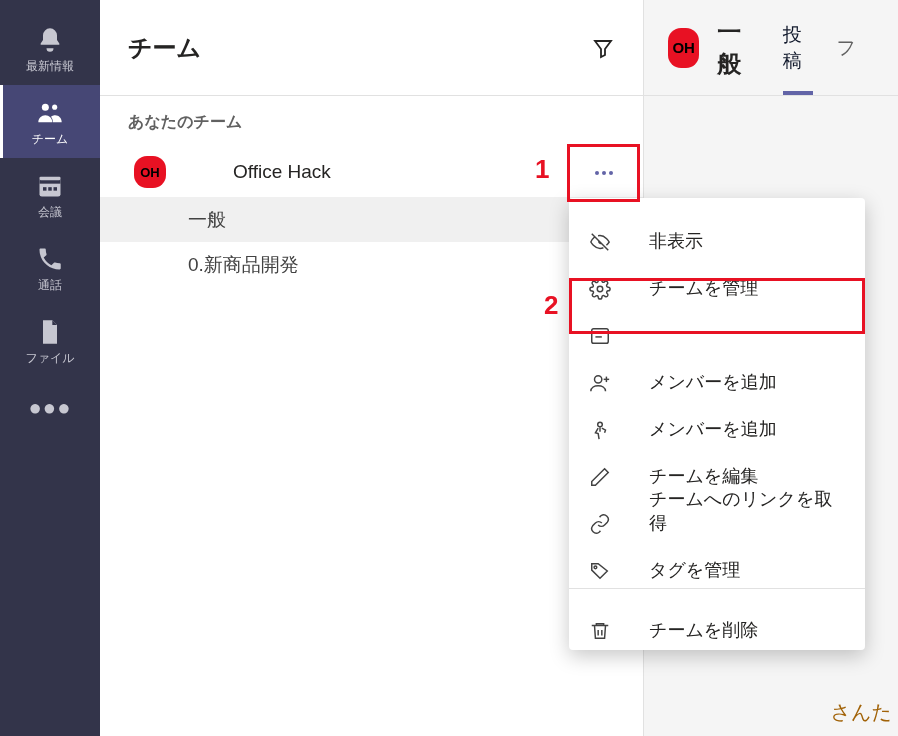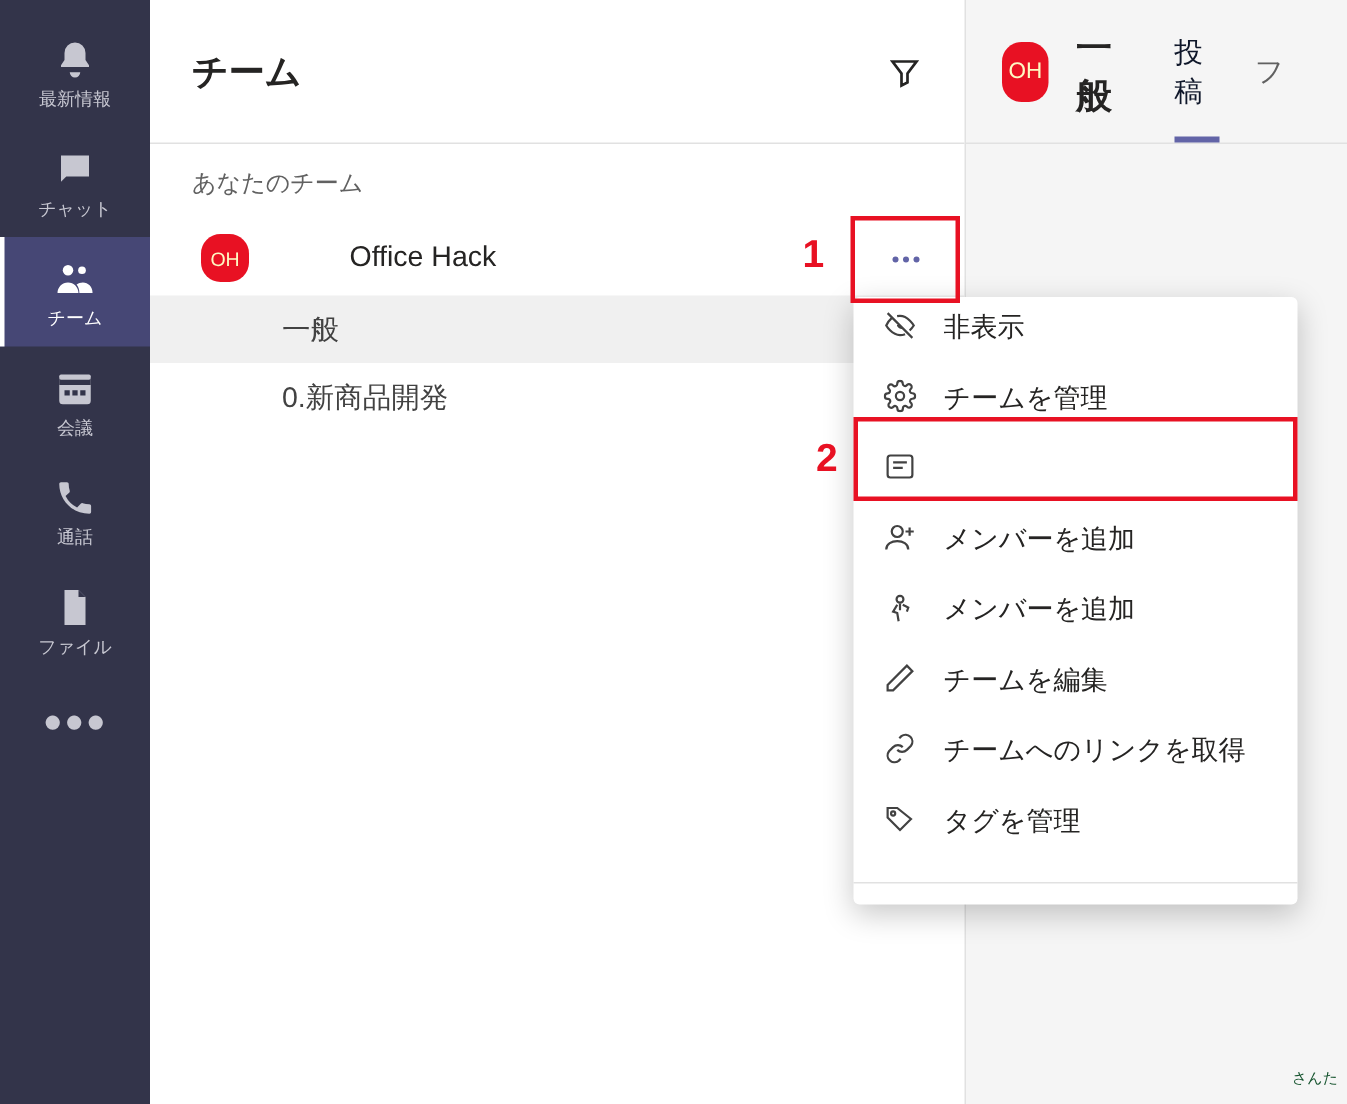--- a/index.html
+++ b/index.html
@@ -95,35 +95,36 @@
     .filter-icon {
       width: 24px;
       height: 24px;
       cursor: pointer;
       color: #252423;
     }
     .section-label {
       font-size: 16px;
       color: #616161;
       padding: 16px 28px 14px;
+      font-weight: bold;
     }
     .team-row {
       display: flex;
       align-items: center;
       height: 50px;
       padding: 0 14px 0 34px;
       cursor: pointer;
     }
     .team-avatar {
       width: 32px;
       height: 32px;
       background: #e81123;
-      color: #fef9c3;
+      color: #000000;
       font-size: 13px;
-      font-weight: 400;
+      font-weight: 700;
       display: flex;
       align-items: center;
       justify-content: center;
       border-radius: 13px;
       margin-right: 20px;
     }
     .team-name {
       font-size: 19px;
       color: #252423;
       flex: 1;
@@ -200,26 +201,27 @@
       left: 569px;
       width: 296px;
       background: #fff;
       box-shadow: 0 6px 20px rgba(0,0,0,0.22);
       border-radius: 4px;
       padding: 8px 0;
       z-index: 10;
     }
     .menu-item {
       display: flex;
-      align-items: flex-start;
+      align-items: flex-end;
       height: 47px;
       padding: 0 20px;
       font-size: 18px;
       color: #252423;
       cursor: pointer;
+      gap: 20px;
     }
     .menu-icon {
       width: 22px;
       height: 22px;
       margin-right: 18px;
       color: #424242;
       flex-shrink: 0;
     }
     .menu-divider {
       height: 1px;
@@ -280,43 +282,35 @@
       color: #e81123;
       font-weight: 700;
       font-size: 26px;
       z-index: 20;
       pointer-events: none;
     }
     .bottom-peek {
       position: absolute;
       right: 6px;
       bottom: 10px;
-      font-size: 10px;
-      color: #14532d;
+      font-size: 20px;
+      color: #a16207;
     }
   </style>
 </head>
 <body>
 
 <div class="app-rail">
   <div class="rail-item">
     <span class="rail-icon">
       <svg viewBox="0 0 24 24" fill="currentColor">
           <path d="M12 2a6 6 0 0 0-6 6v4l-2 3v1h16v-1l-2-3V8a6 6 0 0 0-6-6zm0 20a3 3 0 0 0 3-3H9a3 3 0 0 0 3 3z"></path>
         </svg>
     </span>
     <span class="rail-label">最新情報</span>
-  </div>
-  <div class="rail-item">
-    <span class="rail-icon">
-      <svg viewBox="0 0 24 24" fill="currentColor">
-          <path d="M4 4h16v12H7l-3 3V4z"></path>
-        </svg>
-    </span>
-    <span class="rail-label">チャット</span>
   </div>
   <div class="rail-item active">
     <span class="rail-icon">
       <svg viewBox="0 0 24 24" fill="currentColor">
           <circle cx="8" cy="7" r="3"></circle>
           <circle cx="16" cy="7" r="2.2"></circle>
           <path d="M2 20c0-3.3 2.7-6 6-6s6 2.7 6 6H2zm12.5 0c0-1.8-.6-3.5-1.6-4.8 1-.7 2.2-1.2 3.6-1.2 3 0 5.5 2.5 5.5 5.5v.5h-7.5z"></path>
         </svg>
     </span>
     <span class="rail-label">チーム</span>
@@ -463,20 +457,28 @@
   <div class="menu-item">
     <span class="menu-icon">
       <svg viewBox="0 0 24 24" fill="none" stroke="currentColor" stroke-width="1.6">
           <path d="M20 12l-8 8-9-9V4h7l10 8z"></path>
           <circle cx="7" cy="8" r="1.5"></circle>
         </svg>
     </span>
     <span>タグを管理</span>
   </div>
   <div class="menu-divider"></div>
+  <div class="menu-item">
+    <span class="menu-icon">
+      <svg viewBox="0 0 24 24" fill="none" stroke="currentColor" stroke-width="1.6">
+          <path d="M3 6h18M8 6V4h8v2M6 6l1 14h10l1-14M10 11v6M14 11v6"></path>
+        </svg>
+    </span>
+    <span>チームを削除</span>
+  </div>
 </div>
 
 <div class="annot-box-1"></div>
 <div class="annot-label-1">1</div>
 <div class="annot-box-2"></div>
 <div class="annot-label-2">2</div>
 
 <div class="bottom-peek">さんた</div>
 
 </body></html>

